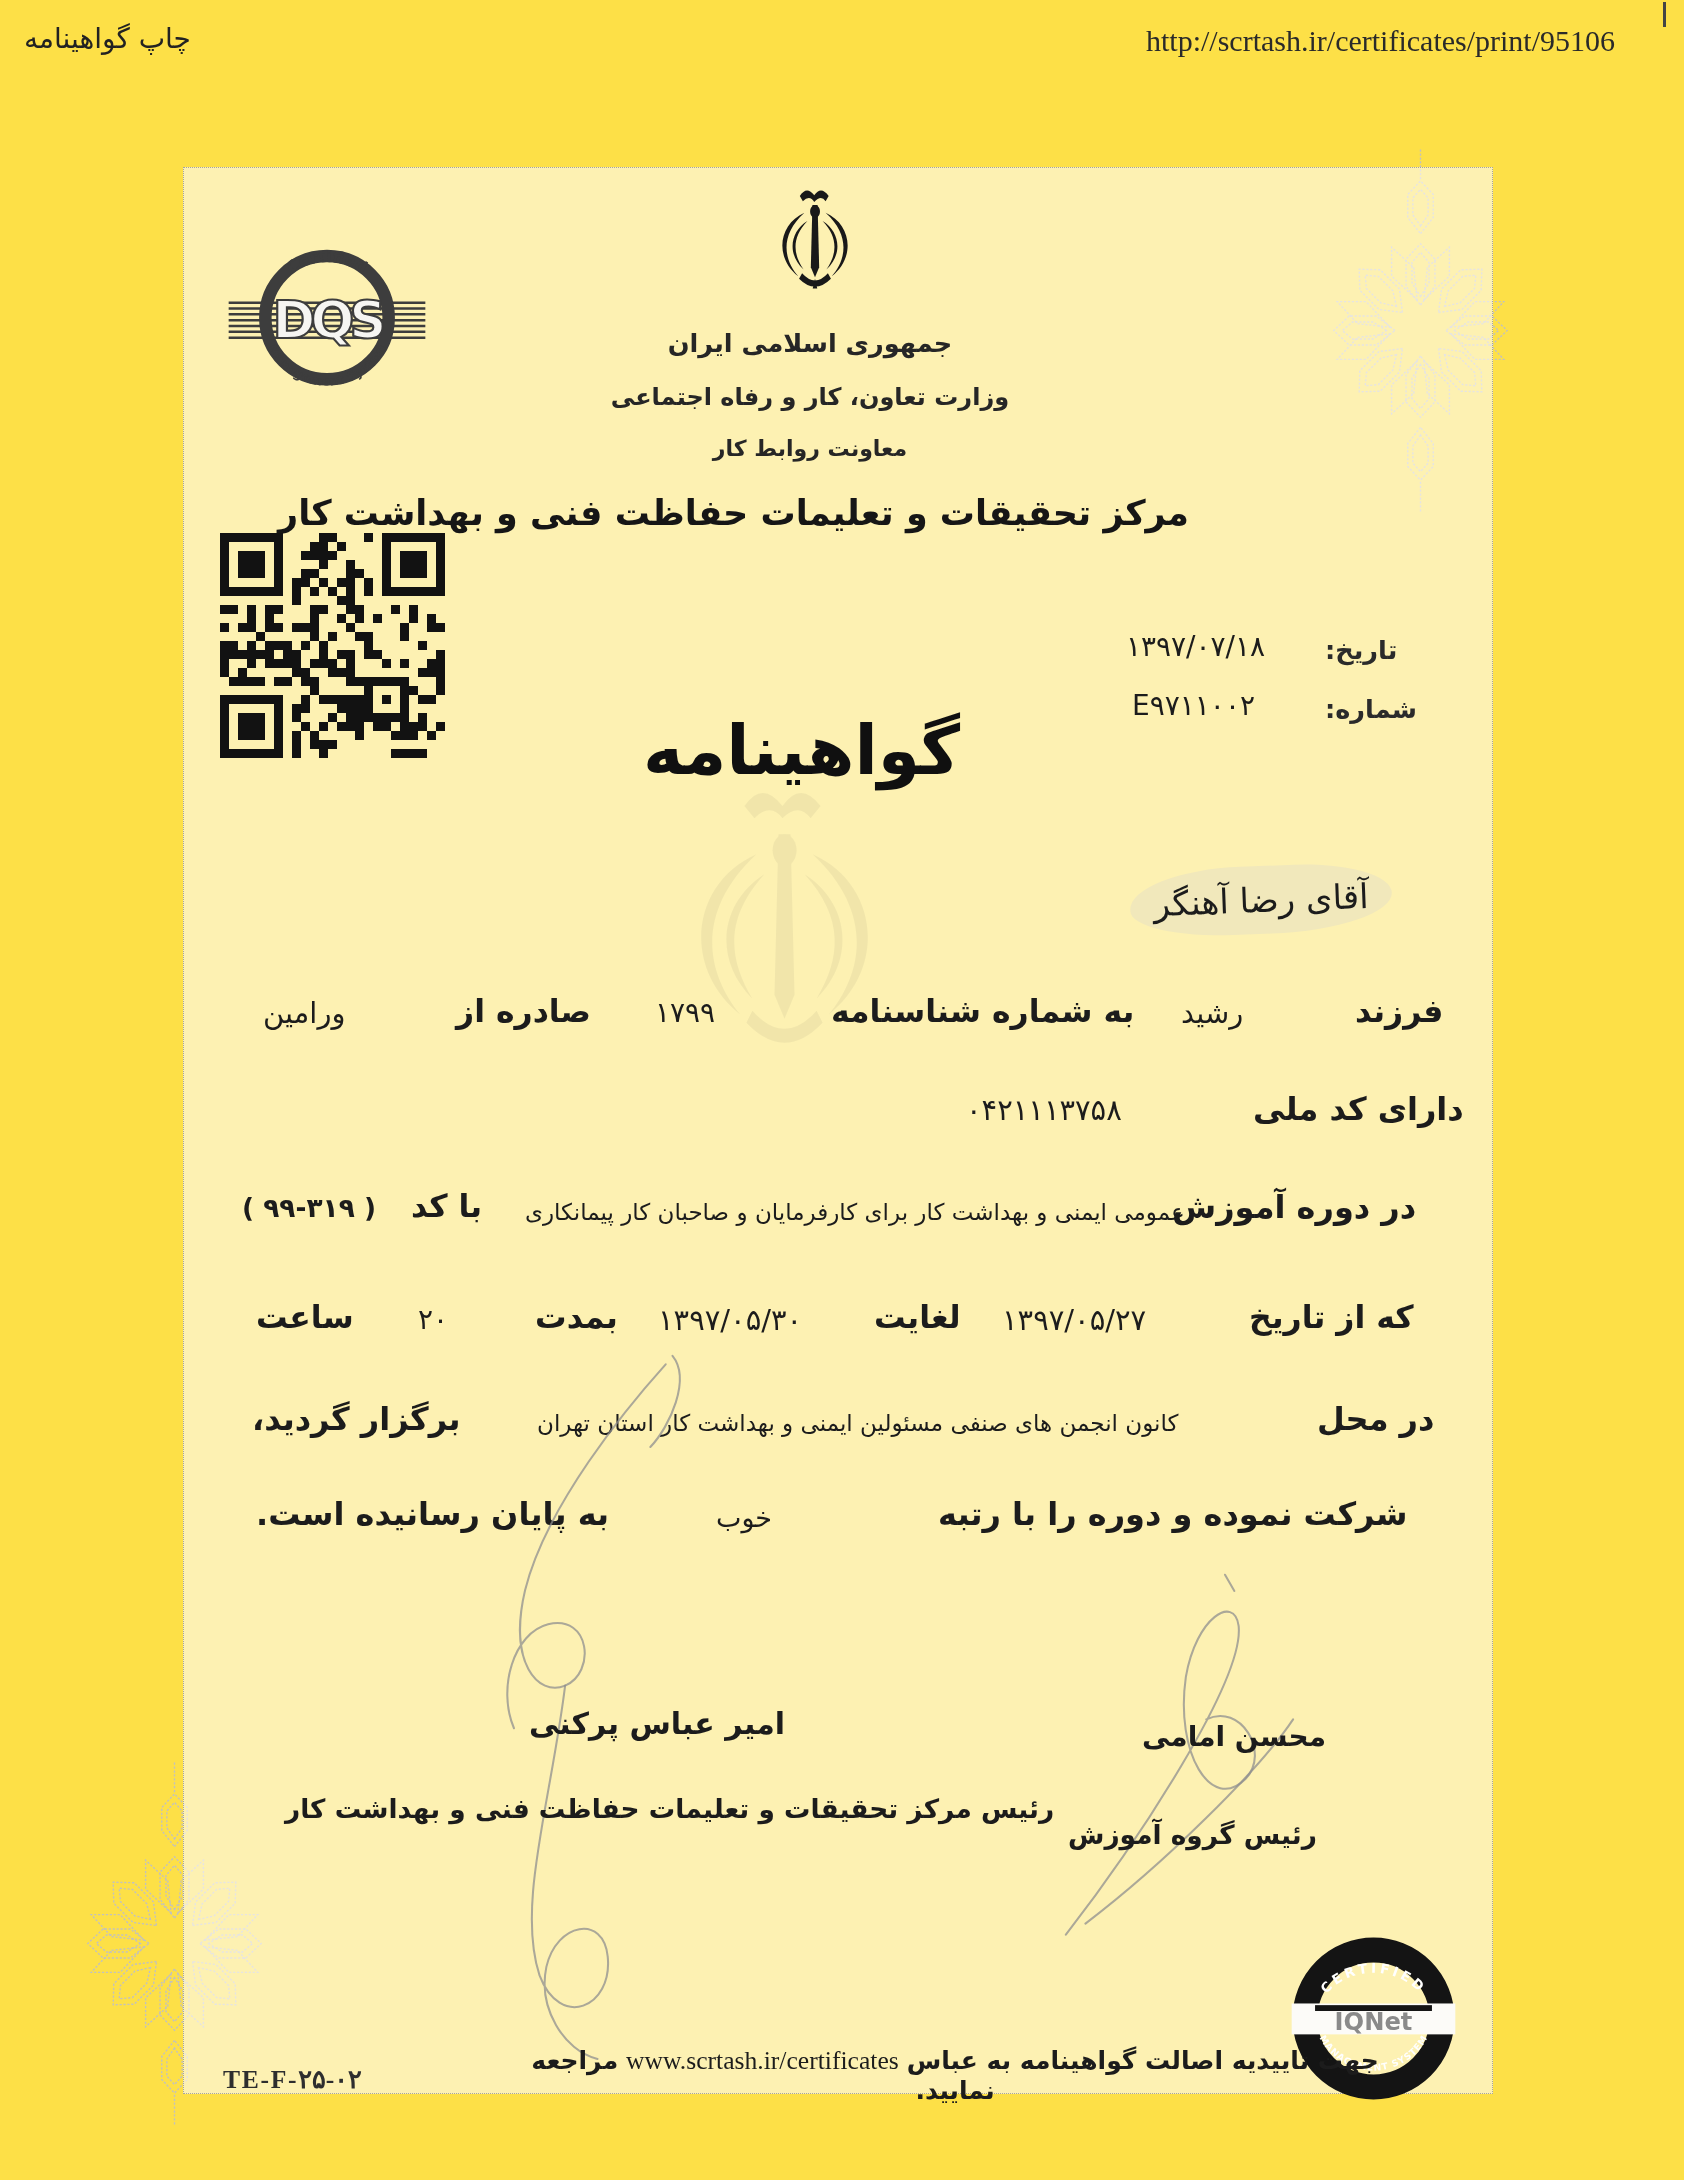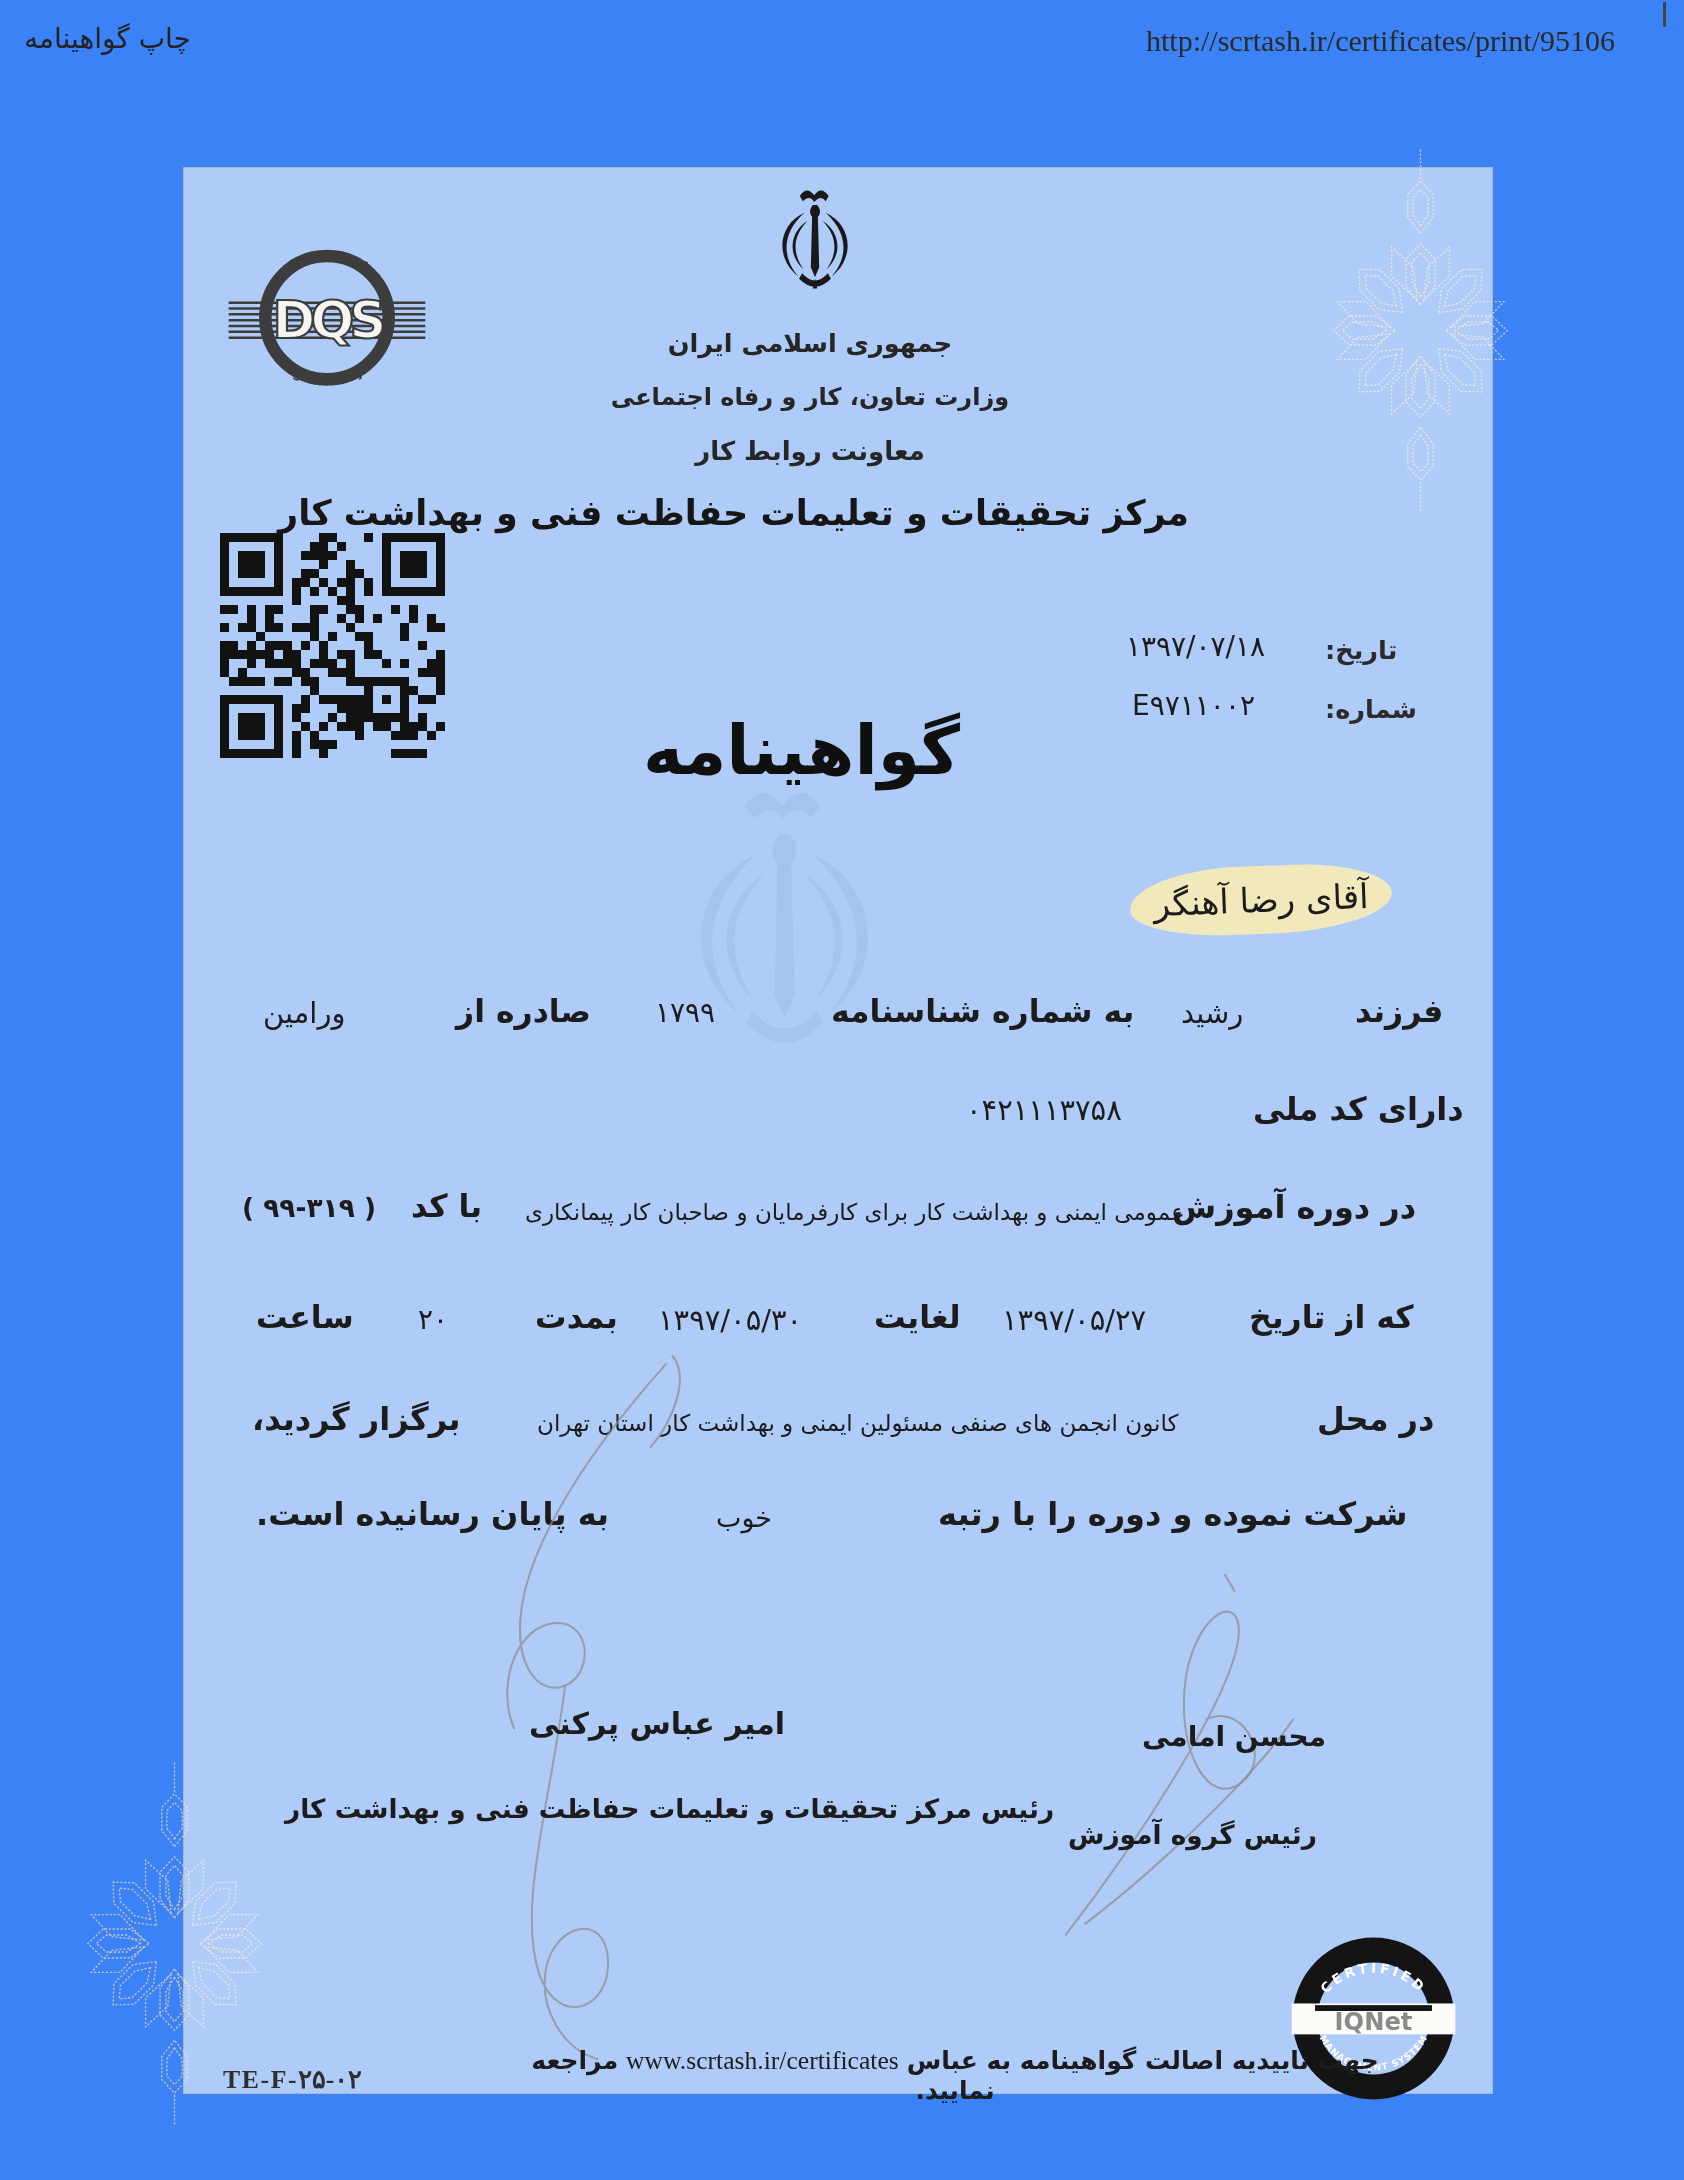--- a/index.html
+++ b/index.html
@@ -1,16 +1,16 @@
 <!DOCTYPE html>
 <html lang="fa" style="font-size:13.6px"><head>
 <meta charset="utf-8">
 <style>
   html,body{margin:0;padding:0;background:#fbfaf7;}
-  #page{position:relative;width:1685px;height:2181px;background:#3b82f6;overflow:hidden;
+  #page{position:relative;width:1685px;height:2181px;background:#fde047;overflow:hidden;
         font-family:"DejaVu Sans",sans-serif;color:#1c1c1c;}
   .abs{position:absolute;}
   .fa{direction:rtl;}
   .ltr{direction:ltr;unicode-bidi:bidi-override;}
   .b{font-weight:bold;}
   .cert{position:absolute;left:183px;top:167px;width:1308px;height:1925px;
         border:1.7px dotted #a6a49f;background:rgba(253,252,250,.6);}
   .center-wrap{position:absolute;text-align:center;}
   .serif{font-family:"Liberation Serif",serif;}
   .sig path{fill:none;stroke:#8f8f8f;stroke-width:2.4;stroke-linecap:round;opacity:.75;}
@@ -139,21 +139,21 @@
         <path d="M0,45 L3,58 L-3,58 Z"></path>
         <path d="M-14,-42 C-48,-27 -54,17 -22,42 C-42,19 -46,-13 -14,-42 Z"></path>
         <path d="M-10,-31 C-33,-17 -37,13 -15,33 C-29,13 -31,-9 -10,-31 Z"></path>
         <path d="M14,-42 C48,-27 54,17 22,42 C42,19 46,-13 14,-42 Z"></path>
         <path d="M10,-31 C33,-17 37,13 15,33 C29,13 31,-9 10,-31 Z"></path>
       </g>
     </svg>
 
     <div class="center-wrap b" style="left:0;top:160px;width:1252px;font-size:25.6px;color:#262626;">جمهوری اسلامی ایران</div>
     <div class="center-wrap b" style="left:0;top:215px;width:1252px;font-size:24px;color:#262626;">وزارت تعاون، کار و رفاه اجتماعی</div>
-    <div class="center-wrap b" style="left:0;top:268px;width:1252px;font-size:26px;color:#262626;">معاونت روابط کار</div>
+    <div class="center-wrap b" style="left:0;top:268px;width:1252px;font-size:22px;color:#262626;">معاونت روابط کار</div>
     <div class="center-wrap b" style="left:0;top:325px;width:1099px;font-size:35px;color:#161616;">مرکز تحقیقات و تعلیمات حفاظت فنی و بهداشت کار</div>
 
     <svg id="qr" class="abs" style="left:36px;top:365px;" width="225" height="225" viewBox="0 0 25 25" shape-rendering="crispEdges">
         <rect x="0" y="0" width="1" height="1" fill="#121212"></rect>
         <rect x="1" y="0" width="1" height="1" fill="#121212"></rect>
         <rect x="2" y="0" width="1" height="1" fill="#121212"></rect>
         <rect x="3" y="0" width="1" height="1" fill="#121212"></rect>
         <rect x="4" y="0" width="1" height="1" fill="#121212"></rect>
         <rect x="5" y="0" width="1" height="1" fill="#121212"></rect>
         <rect x="6" y="0" width="1" height="1" fill="#121212"></rect>

